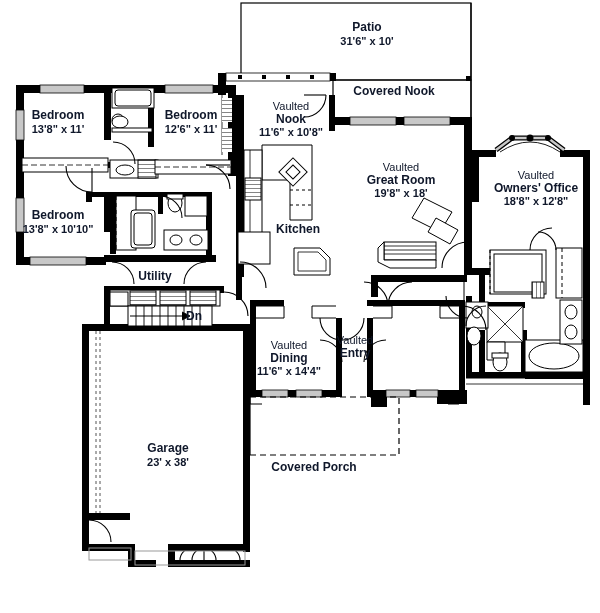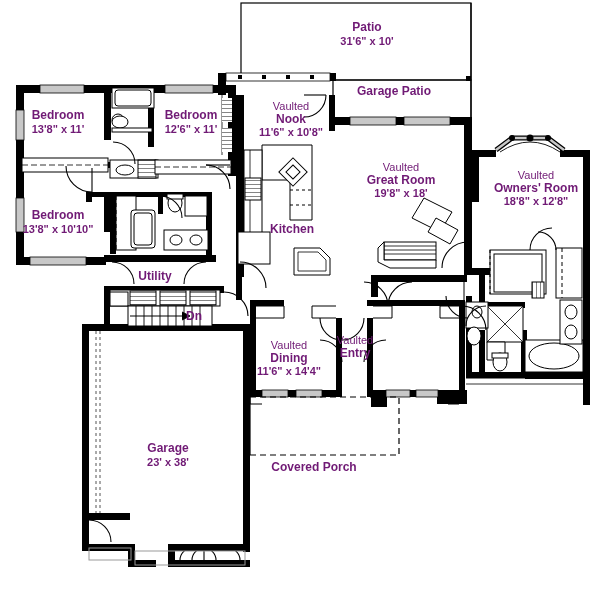--- a/index.html
+++ b/index.html
@@ -18,21 +18,21 @@
   #plan-svg {
     position: absolute;
     left: 0;
     top: 0;
     width: 600px;
     height: 613px;
   }
   .room-label {
     position: absolute;
     text-align: center;
-    color: #701a75;
+    color: #0f172a;
     line-height: 1.14;
     white-space: nowrap;
     transform: translate(-50%, -50%);
     pointer-events: none;
   }
   .room-label .ln {
     display: block;
   }
   .room-label .vaulted {
     font-weight: normal;
@@ -401,42 +401,42 @@
       <rect x="222" y="128" width="10" height="24" fill="url(#hatchH)" stroke="none"></rect>
     </g>
   </svg>
 
   <div class="room-label" style="left:367px; top:34px;">
     <span class="ln name">Patio</span>
     <span class="ln dims">31'6" x 10'</span>
   </div>
 
   <div class="room-label" style="left:394px; top:92px;">
-    <span class="ln name">Garage Patio</span>
+    <span class="ln name">Covered Nook</span>
   </div>
 
   <div class="room-label" style="left:291px; top:119px;">
     <span class="ln vaulted">Vaulted</span>
     <span class="ln name">Nook</span>
     <span class="ln dims">11'6" x 10'8"</span>
   </div>
 
   <div class="room-label" style="left:401px; top:180px;">
     <span class="ln vaulted">Vaulted</span>
     <span class="ln name">Great Room</span>
     <span class="ln dims">19'8" x 18'</span>
   </div>
 
   <div class="room-label" style="left:536px; top:188px;">
     <span class="ln vaulted">Vaulted</span>
-    <span class="ln name">Owners' Room</span>
+    <span class="ln name">Owners' Office</span>
     <span class="ln dims">18'8" x 12'8"</span>
   </div>
 
-  <div class="room-label" style="left:292px; top:230px;">
+  <div class="room-label" style="left:298px; top:230px;">
     <span class="ln name">Kitchen</span>
   </div>
 
   <div class="room-label" style="left:58px; top:122px;">
     <span class="ln name">Bedroom</span>
     <span class="ln dims">13'8" x 11'</span>
   </div>
 
   <div class="room-label" style="left:191px; top:122px;">
     <span class="ln name">Bedroom</span>

